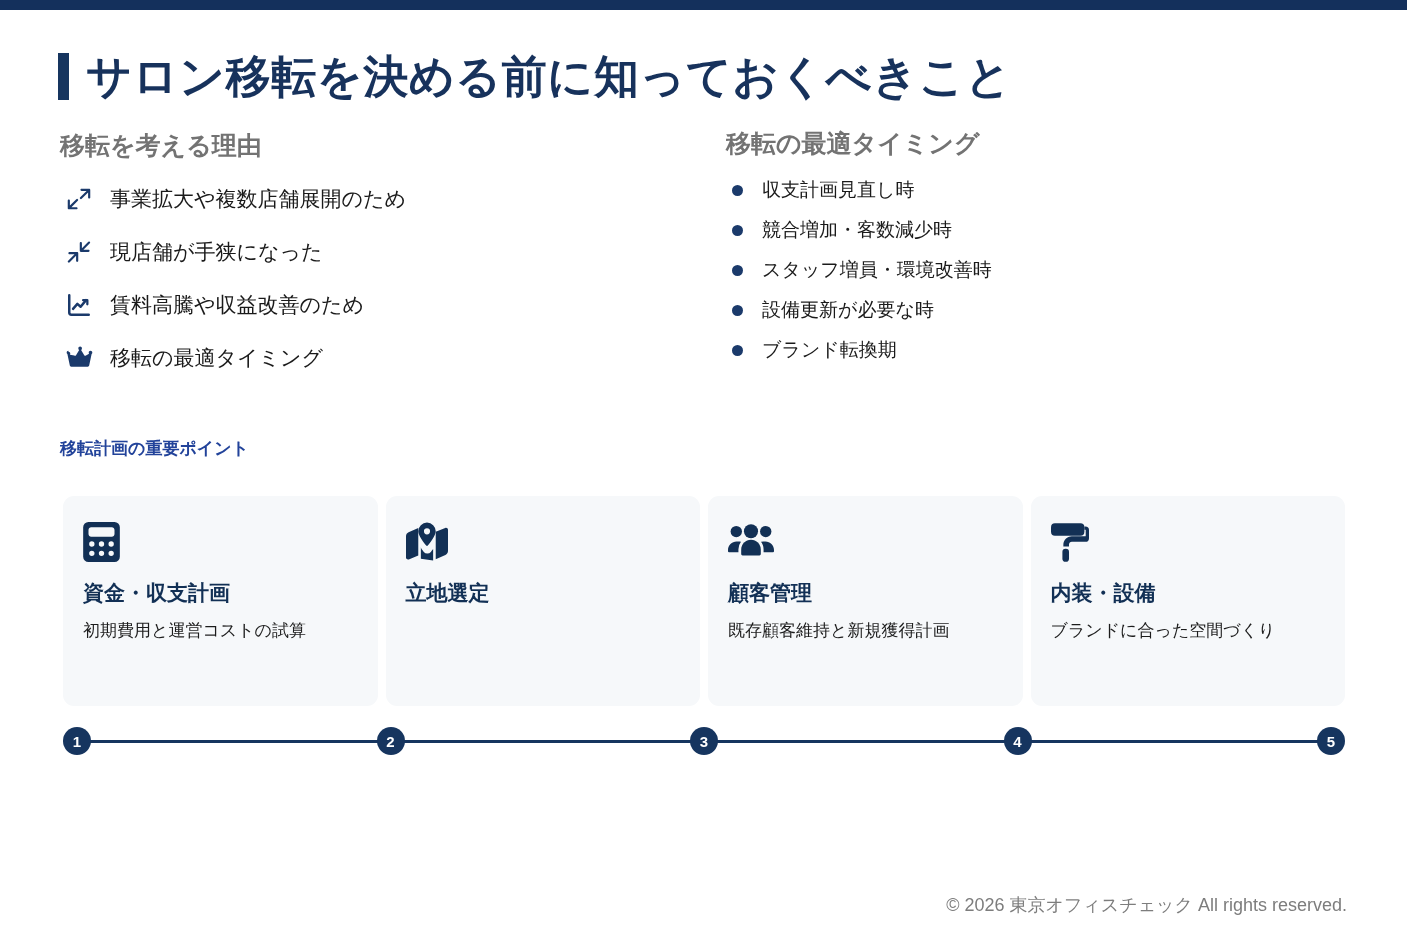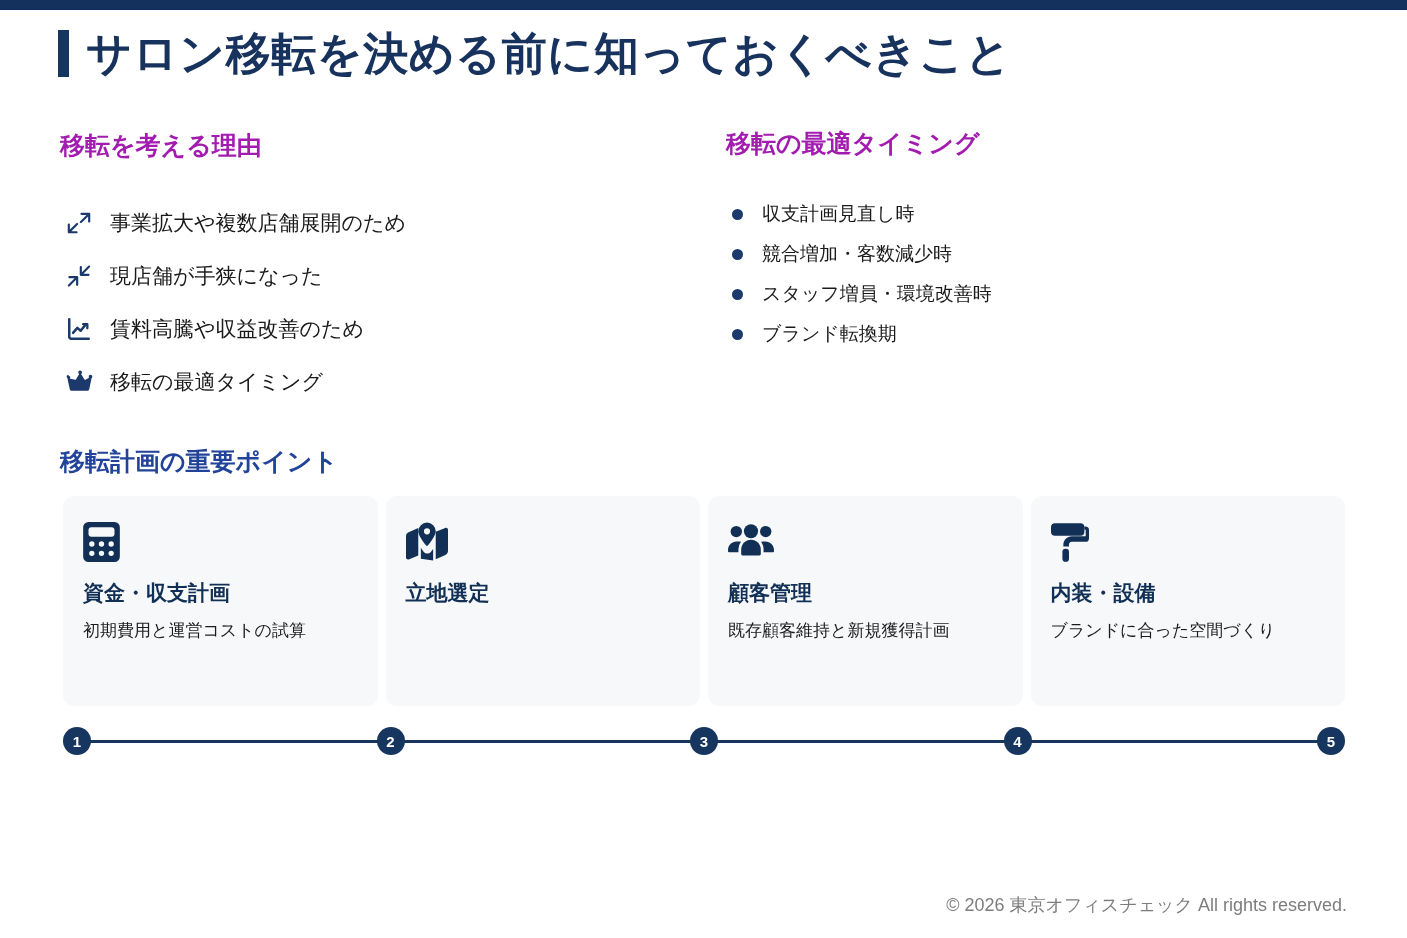--- a/index.html
+++ b/index.html
@@ -22,21 +22,21 @@
     position: absolute;
     top: 0; left: 0;
     width: 1407px;
     height: 10px;
     background: #14305c;
   }
 
   
   .title-row {
     position: absolute;
-    top: 23px;
+    top: 46px;
     left: 58px;
     display: flex;
     align-items: center;
     height: 60px;
   }
   .title-accent {
     width: 11px;
     height: 47px;
     background: #16355f;
     margin-right: 17px;
@@ -60,23 +60,23 @@
   }
   .col-right {
     position: absolute;
     top: 128px;
     left: 726px;
     width: 620px;
   }
   .section-heading {
     font-size: 25px;
     font-weight: bold;
-    color: #a21caf;
+    color: #737373;
     line-height: 1.2;
-    margin: 0 0 36px 0;
+    margin: 0 0 12px 0;
     white-space: nowrap;
   }
 
   .reason-list, .timing-list {
     list-style: none;
     margin: 6px;
     padding: 0;
   }
   .reason-item {
     display: flex;
@@ -118,21 +118,21 @@
     color: #1a1a1a;
     line-height: 1.3;
     white-space: nowrap;
   }
 
   
   .points-heading {
     position: absolute;
     top: 425px;
     left: 60px;
-    font-size: 25px;
+    font-size: 17px;
     font-weight: bold;
     color: #22439a;
     line-height: 1.2;
     white-space: nowrap;
   }
 
   .cards {
     position: absolute;
     top: 496px;
     left: 63px;
@@ -284,20 +284,24 @@
       <span class="timing-bullet"></span>
       <span class="timing-text">収支計画見直し時</span>
     </li>
     <li class="timing-item">
       <span class="timing-bullet"></span>
       <span class="timing-text">競合増加・客数減少時</span>
     </li>
     <li class="timing-item">
       <span class="timing-bullet"></span>
       <span class="timing-text">スタッフ増員・環境改善時</span>
+    </li>
+    <li class="timing-item">
+      <span class="timing-bullet"></span>
+      <span class="timing-text">設備更新が必要な時</span>
     </li>
     <li class="timing-item">
       <span class="timing-bullet"></span>
       <span class="timing-text">ブランド転換期</span>
     </li>
   </ul>
 </div>
 
 <h2 class="points-heading">移転計画の重要ポイント</h2>
 

